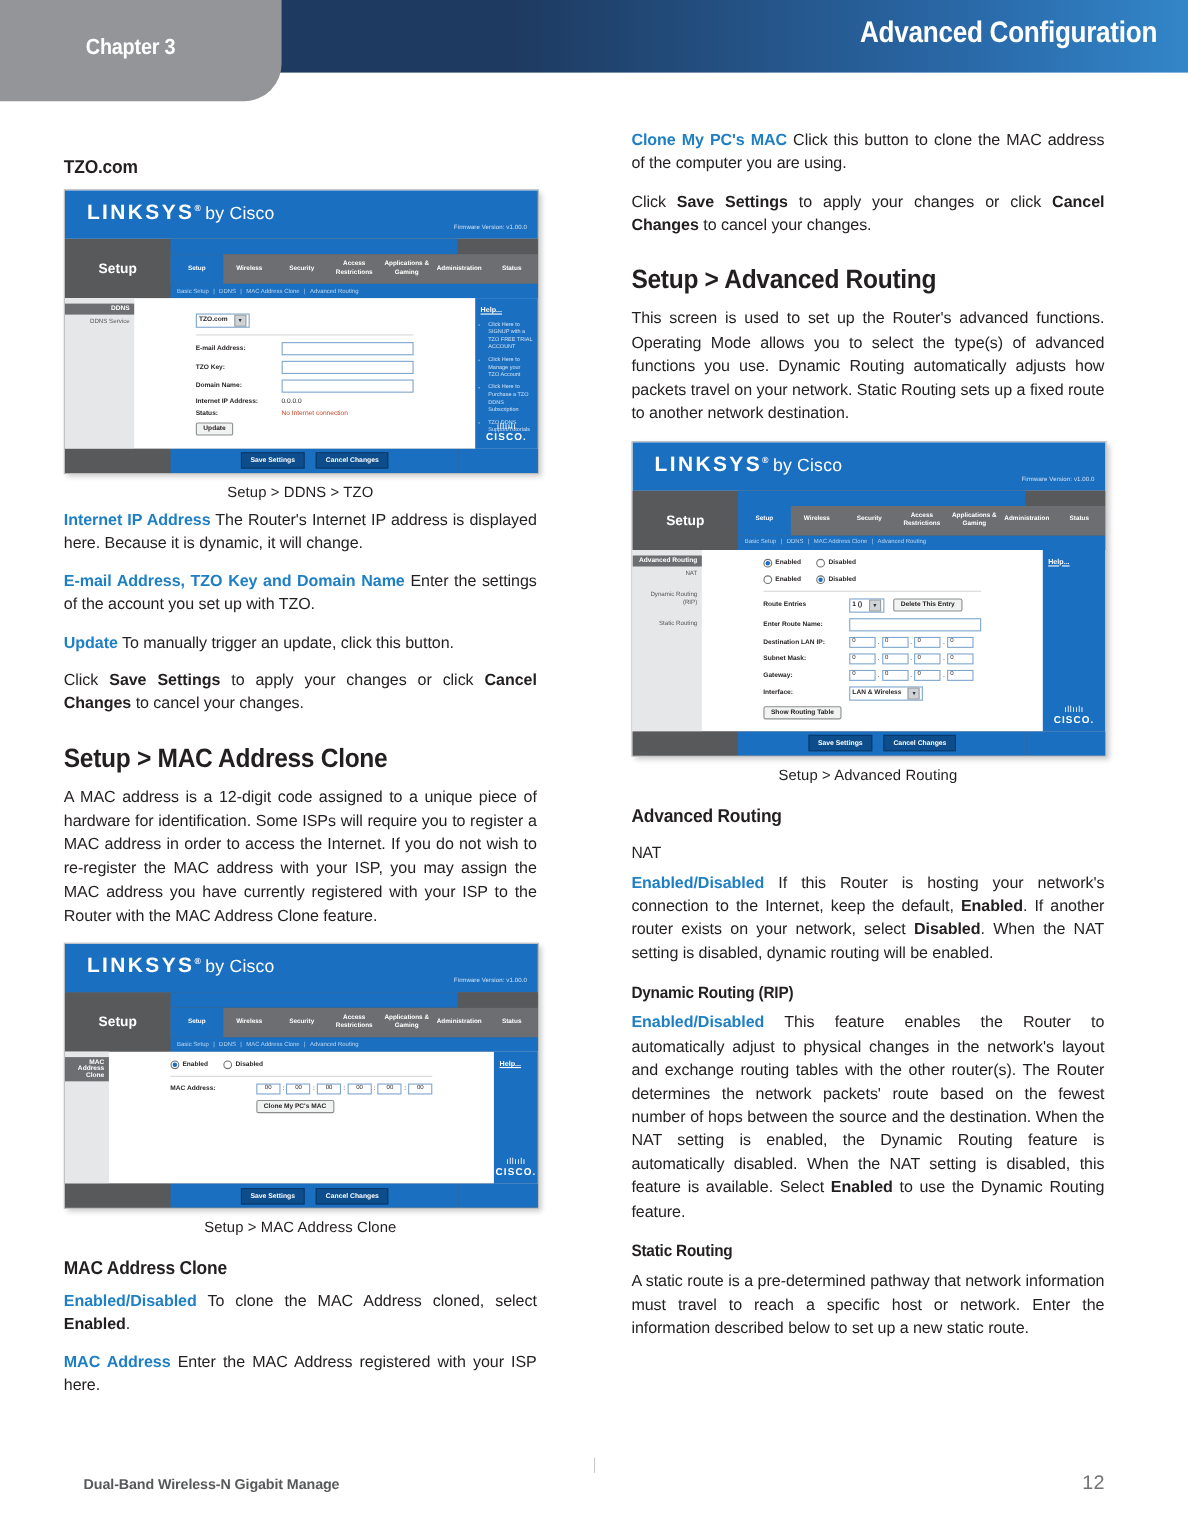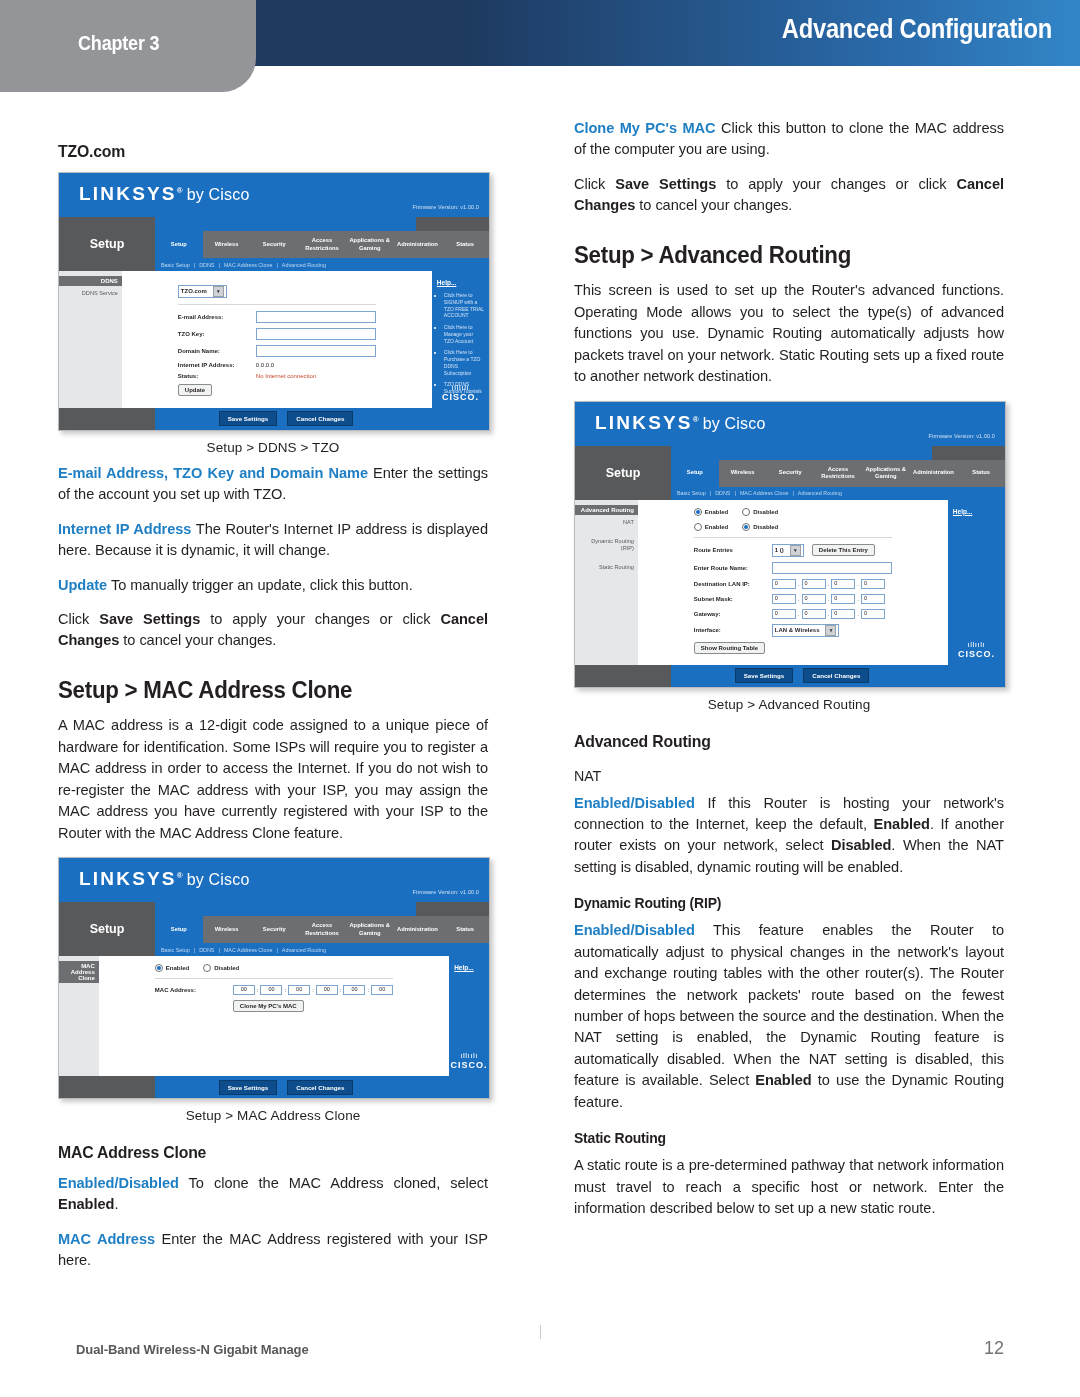--- a/index.html
+++ b/index.html
@@ -569,23 +569,23 @@
         <div class="r-footer-mid">
           <span class="r-btn-blue">Save Settings</span>
           <span class="r-btn-blue">Cancel Changes</span>
         </div>
         <div class="r-footer-right"></div>
       </div>
     </div>
     <figcaption>Setup &gt; DDNS &gt; TZO</figcaption>
   </figure>
 
+  <p class="body"><span class="run-in">Internet IP Address</span><span> The Router's Internet IP address is displayed here. Because it is dynamic, it will change.</span></p>
+
   <p class="body"><span class="run-in">E-mail Address, TZO Key and Domain Name</span><span> Enter the settings of the account you set up with TZO.</span></p>
-
-  <p class="body"><span class="run-in">Internet IP Address</span><span> The Router's Internet IP address is displayed here. Because it is dynamic, it will change.</span></p>
 
 
   <p class="body"><span class="run-in">Update</span><span>  To manually trigger an update, click this button.</span></p>
 
   <p class="body"><span>Click </span><span class="bold">Save Settings</span><span> to apply your changes or click </span><span class="bold">Cancel Changes</span><span> to cancel your changes.</span></p>
 
   <h1 class="sec-title">Setup &gt; MAC Address Clone</h1>
 
   <p class="body">A MAC address is a 12-digit code assigned to a unique piece of hardware for identification. Some ISPs will require you to register a MAC address in order to access the Internet. If you do not wish to re-register the MAC address with your ISP, you may assign the MAC address you have currently registered with your ISP to the Router with the MAC Address Clone feature.</p>
 

